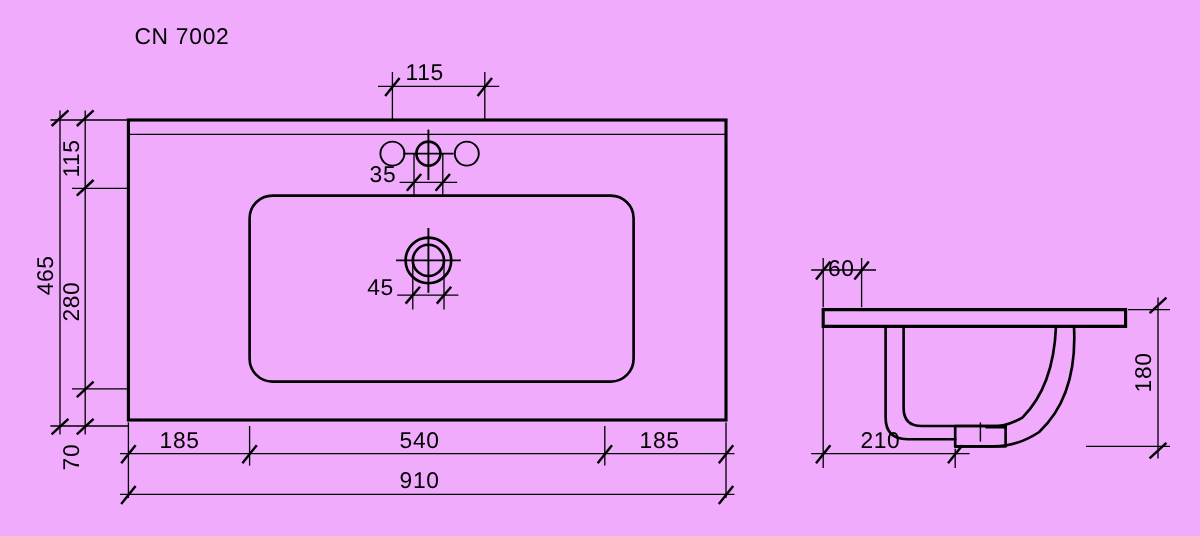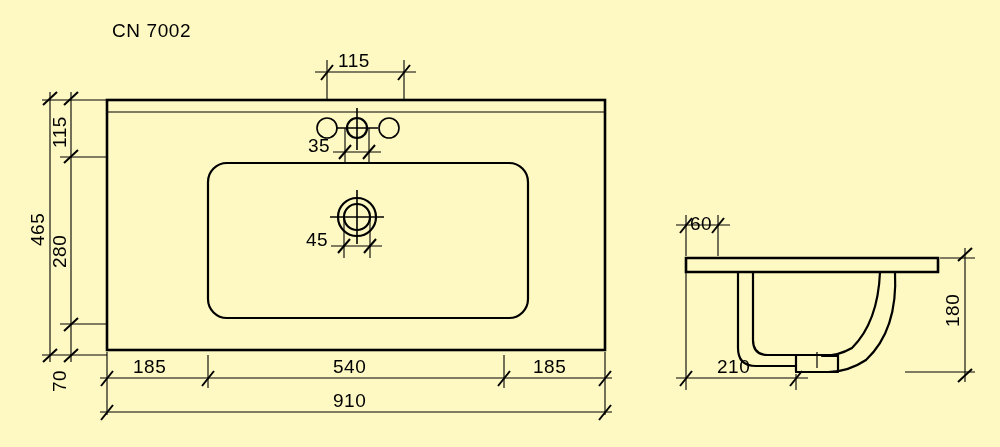--- a/index.html
+++ b/index.html
@@ -7,21 +7,21 @@
     padding: 0;
     background: #ffffff;
   }
   body {
     font-family: "Liberation Sans", sans-serif;
   }
   #canvas {
     position: relative;
     width: 1000px;
     height: 447px;
-    background: #fef9c3;
+    background: #f0abfc;
     overflow: hidden;
   }
   svg#drawing {
     position: absolute;
     left: 0;
     top: 0;
     width: 1000px;
     height: 447px;
     display: block;
   }

